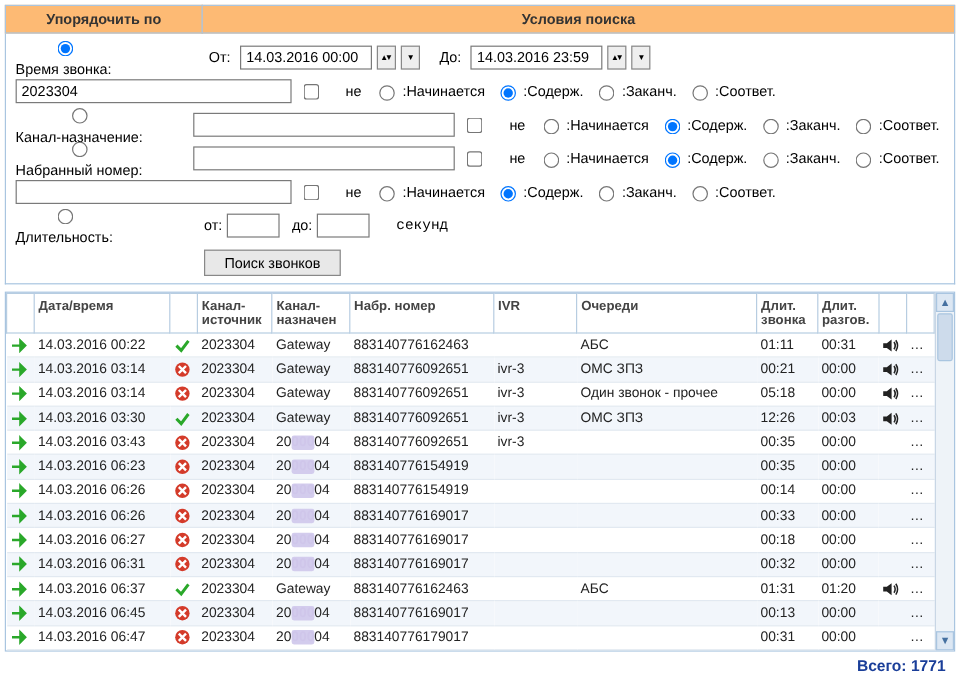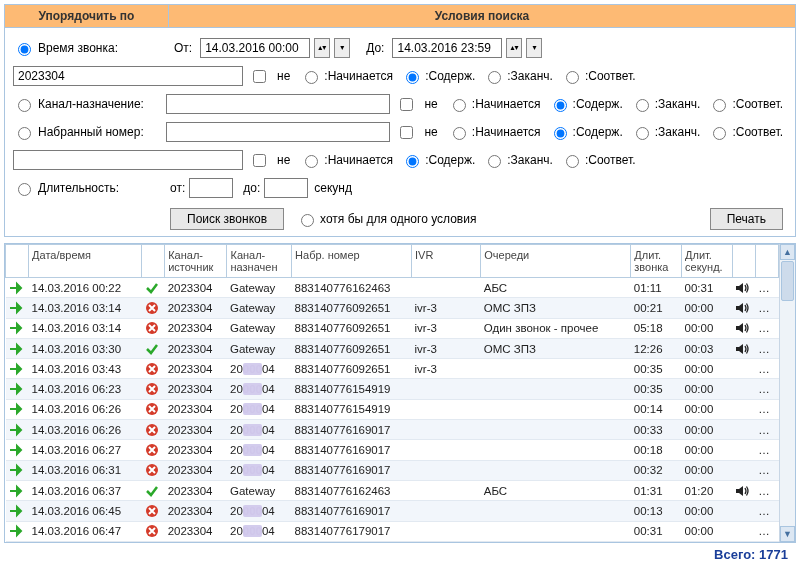--- a/index.html
+++ b/index.html
@@ -18,21 +18,21 @@
     padding: 4px 6px;
     font-weight: bold;
     text-align: center;
     color: #333;
   }
   .hdr-left { width: 165px; }
   .hdr-right { flex: 1; margin-left: -1px; }
   .filters { border: 1px solid #a9c5e0; border-top: none; padding: 6px 8px 4px 8px; }
   .frow { display: flex; align-items: center; height: 28px; }
   .sort-col { width: 157px; display: flex; align-items: center; }
-  .sort-col label { display: flex; align-items: center; gap: 4px; }
+  .sort-col label { display: flex; align-items: center; gap: 4px; flex-direction: column; }
   .date-box { display: flex; align-items: center; gap: 4px; }
   .date-lbl { margin: 0 4px; }
   .dt-input {
     border: 1px solid #7a7a7a;
     height: 20px; padding: 0 4px; width: 110px;
     font-size: 12px;
   }
   .spin, .dd {
     width: 16px; height: 20px;
     border: 1px solid #888;
@@ -43,42 +43,42 @@
   .txt-input {
     border: 1px solid #7a7a7a;
     height: 20px; padding: 0 4px; width: 230px;
     font-size: 12px;
   }
   .num-input {
     border: 1px solid #7a7a7a;
     height: 20px; padding: 0 4px; width: 44px;
     font-size: 12px;
   }
-  .chk { display: flex; align-items: center; margin-left: 6px; margin-right: 6px; gap:8px; }
+  .chk { display: flex; align-items: center; margin-left: 6px; margin-right: 6px; gap:19px; }
   .rg { display: flex; align-items: center; gap: 3px; margin: 0 4px; }
   .btn {
     border: 1px solid #888;
     background: #e8e8e8;
     padding: 3px 16px;
     font-size: 12px;
     cursor: pointer;
   }
   .btn-row { display:flex; align-items:center; margin: 6px 0 2px 157px; gap: 8px; }
   .print-wrap { flex:1; display:flex; justify-content:flex-end; padding-right: 4px; }
   .grid-wrap {
     border: 1px solid #a9c5e0;
     margin-top: 6px;
     height: 300px;
     display: flex;
   }
   .grid { flex:1; border-collapse: collapse; width: 100%; table-layout: fixed; }
   .grid th {
     background: #fff;
     border: 1px solid #b7cde1;
-    font-weight: normal;
+    font-weight: bold;
     color: #444;
     font-size: 11px;
     padding: 4px 3px;
     text-align: left;
     vertical-align: top;
     height: 32px;
   }
   .grid td {
     border-bottom: 1px solid #e2e9f1;
     padding: 2px 3px;
@@ -249,32 +249,25 @@
     <div class="sort-col">
       <label>
         <input type="radio" name="sort" style="">
         <span>Длительность:</span>
       </label>
     </div>
     <span style="margin-right:4px;">от:</span>
     <input class="num-input" value="" style="">
     <span style="margin:0 4px 0 10px;">до:</span>
     <input class="num-input" value="" style="">
-    <span style="margin-left:6px;">секунд</span>
+    <span style="margin-left:22px;font-family:Liberation Mono, monospace;">секунд</span>
   </div>
 
   <div class="btn-row">
     <button class="btn">Поиск звонков</button>
-    <label class="rg">
-      <input type="radio" name="combine" style="">
-      <span>хотя бы для одного условия</span>
-    </label>
-    <div class="print-wrap">
-      <button class="btn">Печать</button>
-    </div>
   </div>
 </div>
 
 <div class="grid-wrap">
   <table class="grid">
     <colgroup>
       <col style="width:20px">
         <col style="width:98px">
         <col style="width:20px">
       <col style="width:54px">
@@ -291,21 +284,21 @@
         <tr>
       <th></th>
       <th>Дата/время</th>
       <th></th>
       <th>Канал-источник</th>
       <th>Канал-назначен</th>
       <th>Набр. номер</th>
       <th>IVR</th>
       <th>Очереди</th>
       <th>Длит. звонка</th>
-      <th>Длит. секунд.</th>
+      <th>Длит. разгов.</th>
       <th></th>
       <th></th>
     </tr>
       </thead>
     <tbody id="grid-body">
         <tr>
           <td>
             <svg width="14" height="14" viewBox="0 0 14 14">
               <path d="M1 7 L8 7 M8 3 L12 7 L8 11 Z" fill="#2aa82a" stroke="#2aa82a" stroke-width="2"></path>
             </svg>

